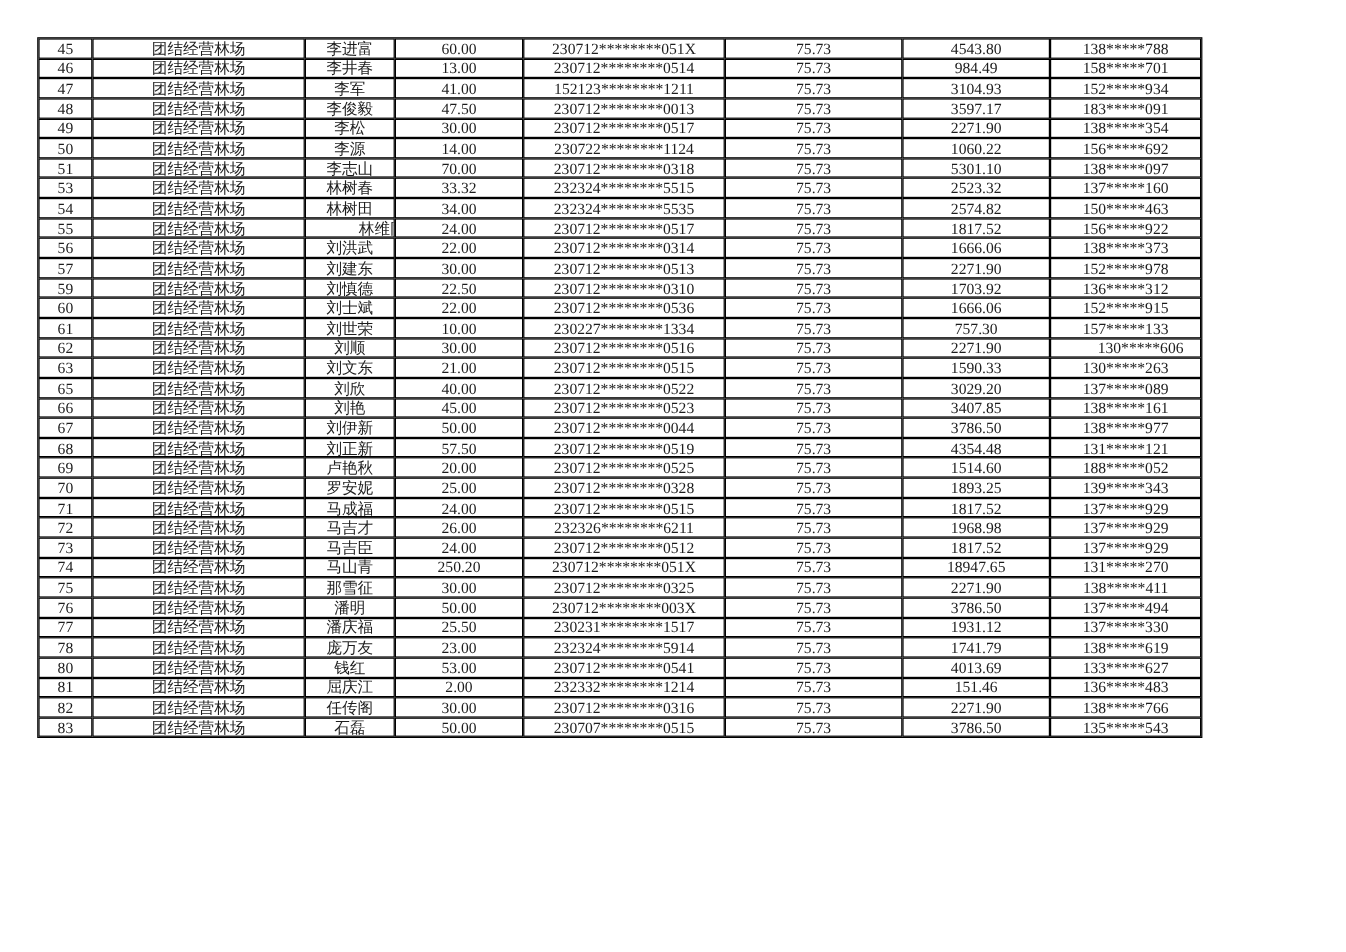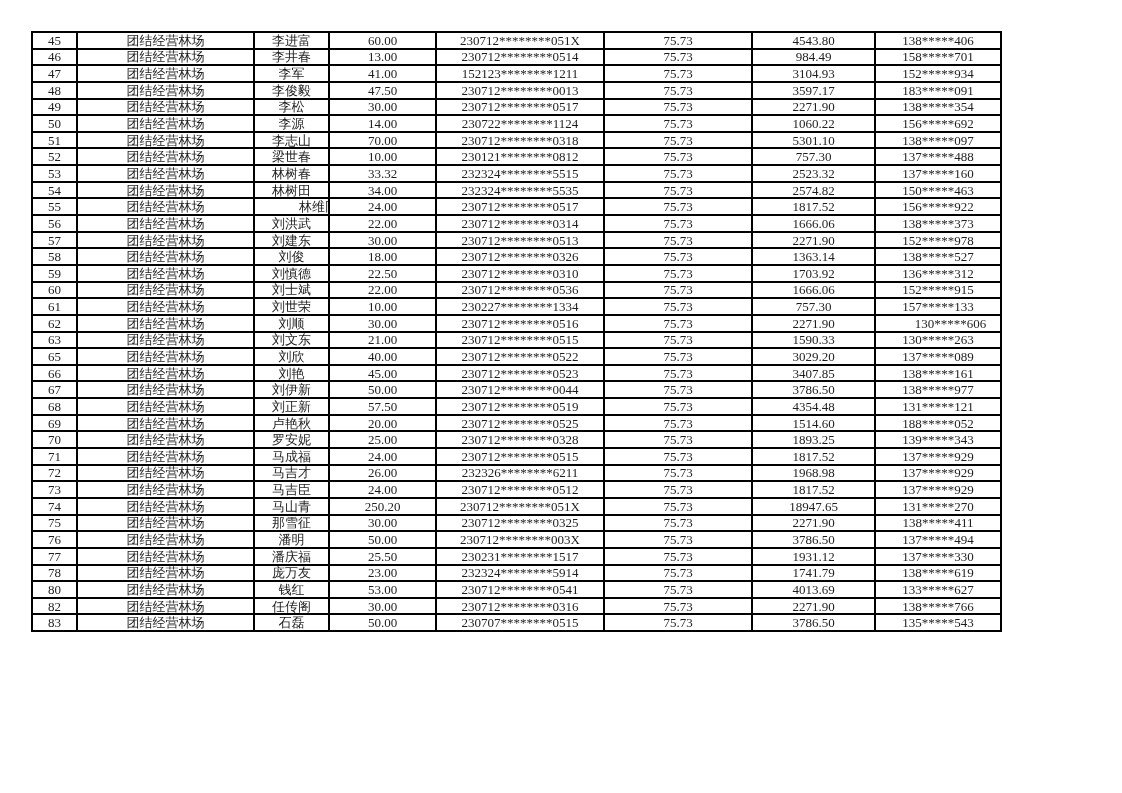--- a/index.html
+++ b/index.html
@@ -56,21 +56,21 @@
       </colgroup>
     <tbody>
         <tr>
           <td style="border-color: rgb(0, 0, 0);">45</td>
           <td style="border-color: rgb(0, 0, 0);">团结经营林场</td>
           <td style="border-color: rgb(0, 0, 0);">李进富</td>
           <td style="border-color: rgb(0, 0, 0);">60.00</td>
           <td style="border-color: rgb(0, 0, 0);">230712********051X</td>
           <td style="border-color: rgb(0, 0, 0);">75.73</td>
           <td style="border-color: rgb(0, 0, 0);">4543.80</td>
-          <td style="border-color: rgb(0, 0, 0);">138*****406</td>
+          <td style="border-color: rgb(0, 0, 0);">138*****788</td>
         </tr>
         <tr>
           <td style="border-color: rgb(0, 0, 0);">46</td>
           <td style="border-color: rgb(0, 0, 0);">团结经营林场</td>
           <td style="border-color: rgb(0, 0, 0);">李井春</td>
           <td style="border-color: rgb(0, 0, 0);">13.00</td>
           <td style="border-color: rgb(0, 0, 0); margin-top: 28px;">230712********0514</td>
           <td style="border-color: rgb(0, 0, 0);">75.73</td>
           <td style="border-color: rgb(0, 0, 0);">984.49</td>
           <td style="border-color: rgb(0, 0, 0);">158*****701</td>
@@ -119,30 +119,20 @@
           <td style="border-color: rgb(0, 0, 0);">51</td>
           <td style="border-color: rgb(0, 0, 0);">团结经营林场</td>
           <td style="border-color: rgb(0, 0, 0);">李志山</td>
           <td style="border-color: rgb(0, 0, 0);">70.00</td>
           <td style="border-color: rgb(0, 0, 0);">230712********0318</td>
           <td style="border-color: rgb(0, 0, 0);">75.73</td>
           <td style="border-color: rgb(0, 0, 0);">5301.10</td>
           <td style="border-color: rgb(0, 0, 0);">138*****097</td>
         </tr>
         <tr>
-          <td style="border-color: rgb(0, 0, 0);">52</td>
-          <td style="border-color: rgb(0, 0, 0);">团结经营林场</td>
-          <td style="border-color: rgb(0, 0, 0);">梁世春</td>
-          <td style="border-color: rgb(0, 0, 0);">10.00</td>
-          <td style="border-color: rgb(0, 0, 0);">230121********0812</td>
-          <td style="border-color: rgb(0, 0, 0);">75.73</td>
-          <td style="border-color: rgb(0, 0, 0);">757.30</td>
-          <td style="border-color: rgb(0, 0, 0);">137*****488</td>
-        </tr>
-        <tr>
           <td style="border-color: rgb(0, 0, 0);">53</td>
           <td style="border-color: rgb(0, 0, 0);">团结经营林场</td>
           <td style="border-color: rgb(0, 0, 0);">林树春</td>
           <td style="border-color: rgb(0, 0, 0);">33.32</td>
           <td style="border-color: rgb(0, 0, 0);">232324********5515</td>
           <td style="border-color: rgb(0, 0, 0);">75.73</td>
           <td style="border-color: rgb(0, 0, 0);">2523.32</td>
           <td style="border-color: rgb(0, 0, 0);">137*****160</td>
         </tr>
         <tr>
@@ -179,30 +169,20 @@
           <td style="border-color: rgb(0, 0, 0);">57</td>
           <td style="border-color: rgb(0, 0, 0);">团结经营林场</td>
           <td style="border-color: rgb(0, 0, 0);">刘建东</td>
           <td style="border-color: rgb(0, 0, 0);">30.00</td>
           <td style="border-color: rgb(0, 0, 0);">230712********0513</td>
           <td style="border-color: rgb(0, 0, 0);">75.73</td>
           <td style="border-color: rgb(0, 0, 0);">2271.90</td>
           <td style="border-color: rgb(0, 0, 0);">152*****978</td>
         </tr>
         <tr>
-          <td style="border-color: rgb(0, 0, 0);">58</td>
-          <td style="border-color: rgb(0, 0, 0);">团结经营林场</td>
-          <td style="border-color: rgb(0, 0, 0);">刘俊</td>
-          <td style="border-color: rgb(0, 0, 0);">18.00</td>
-          <td style="border-color: rgb(0, 0, 0);">230712********0326</td>
-          <td style="border-color: rgb(0, 0, 0);">75.73</td>
-          <td style="border-color: rgb(0, 0, 0);">1363.14</td>
-          <td style="border-color: rgb(0, 0, 0);">138*****527</td>
-        </tr>
-        <tr>
           <td style="border-color: rgb(0, 0, 0);">59</td>
           <td style="border-color: rgb(0, 0, 0);">团结经营林场</td>
           <td style="border-color: rgb(0, 0, 0);">刘慎德</td>
           <td style="border-color: rgb(0, 0, 0);">22.50</td>
           <td style="border-color: rgb(0, 0, 0);">230712********0310</td>
           <td style="border-color: rgb(0, 0, 0);">75.73</td>
           <td style="border-color: rgb(0, 0, 0);">1703.92</td>
           <td style="border-color: rgb(0, 0, 0);">136*****312</td>
         </tr>
         <tr>
@@ -387,20 +367,30 @@
         </tr>
         <tr>
           <td style="border-color: rgb(0, 0, 0);">80</td>
           <td style="border-color: rgb(0, 0, 0);">团结经营林场</td>
           <td style="border-color: rgb(0, 0, 0);">钱红</td>
           <td style="border-color: rgb(0, 0, 0);">53.00</td>
           <td style="border-color: rgb(0, 0, 0);">230712********0541</td>
           <td style="border-color: rgb(0, 0, 0);">75.73</td>
           <td style="border-color: rgb(0, 0, 0);">4013.69</td>
           <td style="border-color: rgb(0, 0, 0);">133*****627</td>
+        </tr>
+        <tr>
+          <td style="border-color: rgb(0, 0, 0);">81</td>
+          <td style="border-color: rgb(0, 0, 0);">团结经营林场</td>
+          <td style="border-color: rgb(0, 0, 0);">屈庆江</td>
+          <td style="border-color: rgb(0, 0, 0);">2.00</td>
+          <td style="border-color: rgb(0, 0, 0);">232332********1214</td>
+          <td style="border-color: rgb(0, 0, 0);">75.73</td>
+          <td style="border-color: rgb(0, 0, 0);">151.46</td>
+          <td style="border-color: rgb(0, 0, 0);">136*****483</td>
         </tr>
         <tr>
           <td style="border-color: rgb(0, 0, 0);">82</td>
           <td style="border-color: rgb(0, 0, 0);">团结经营林场</td>
           <td style="border-color: rgb(0, 0, 0);">任传阁</td>
           <td style="border-color: rgb(0, 0, 0);">30.00</td>
           <td style="border-color: rgb(0, 0, 0);">230712********0316</td>
           <td style="border-color: rgb(0, 0, 0);">75.73</td>
           <td style="border-color: rgb(0, 0, 0);">2271.90</td>
           <td style="border-color: rgb(0, 0, 0);">138*****766</td>

